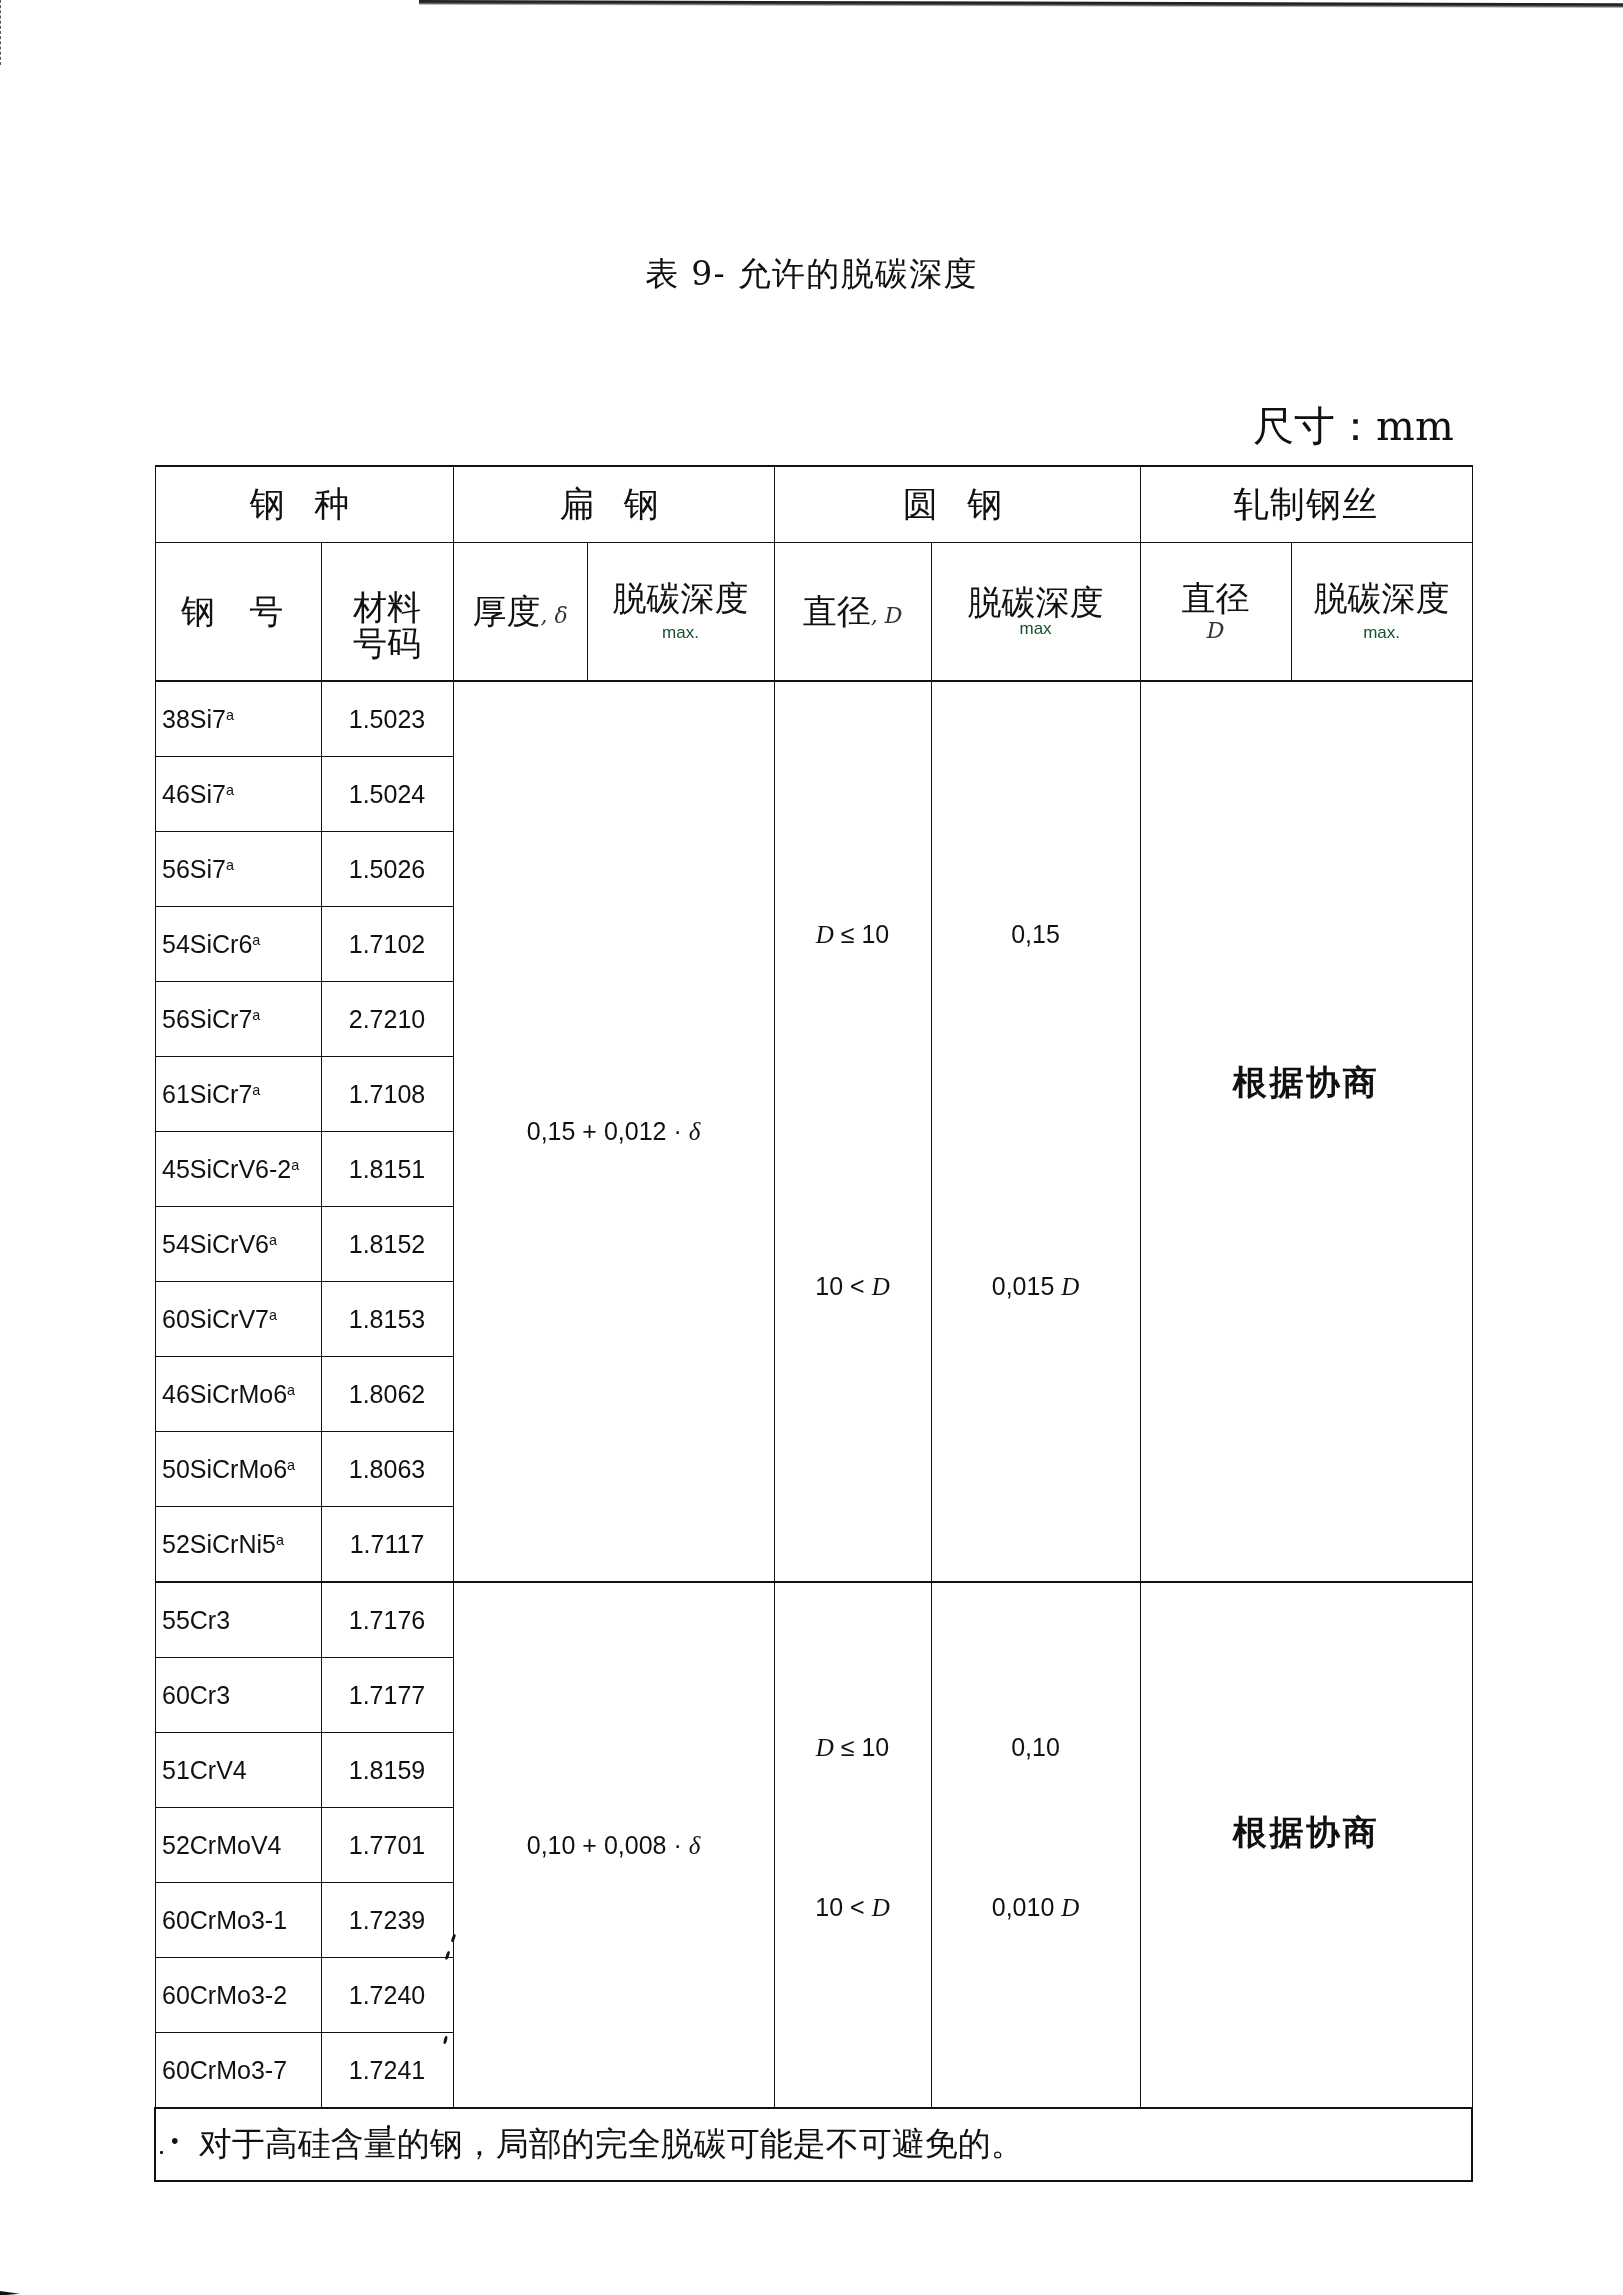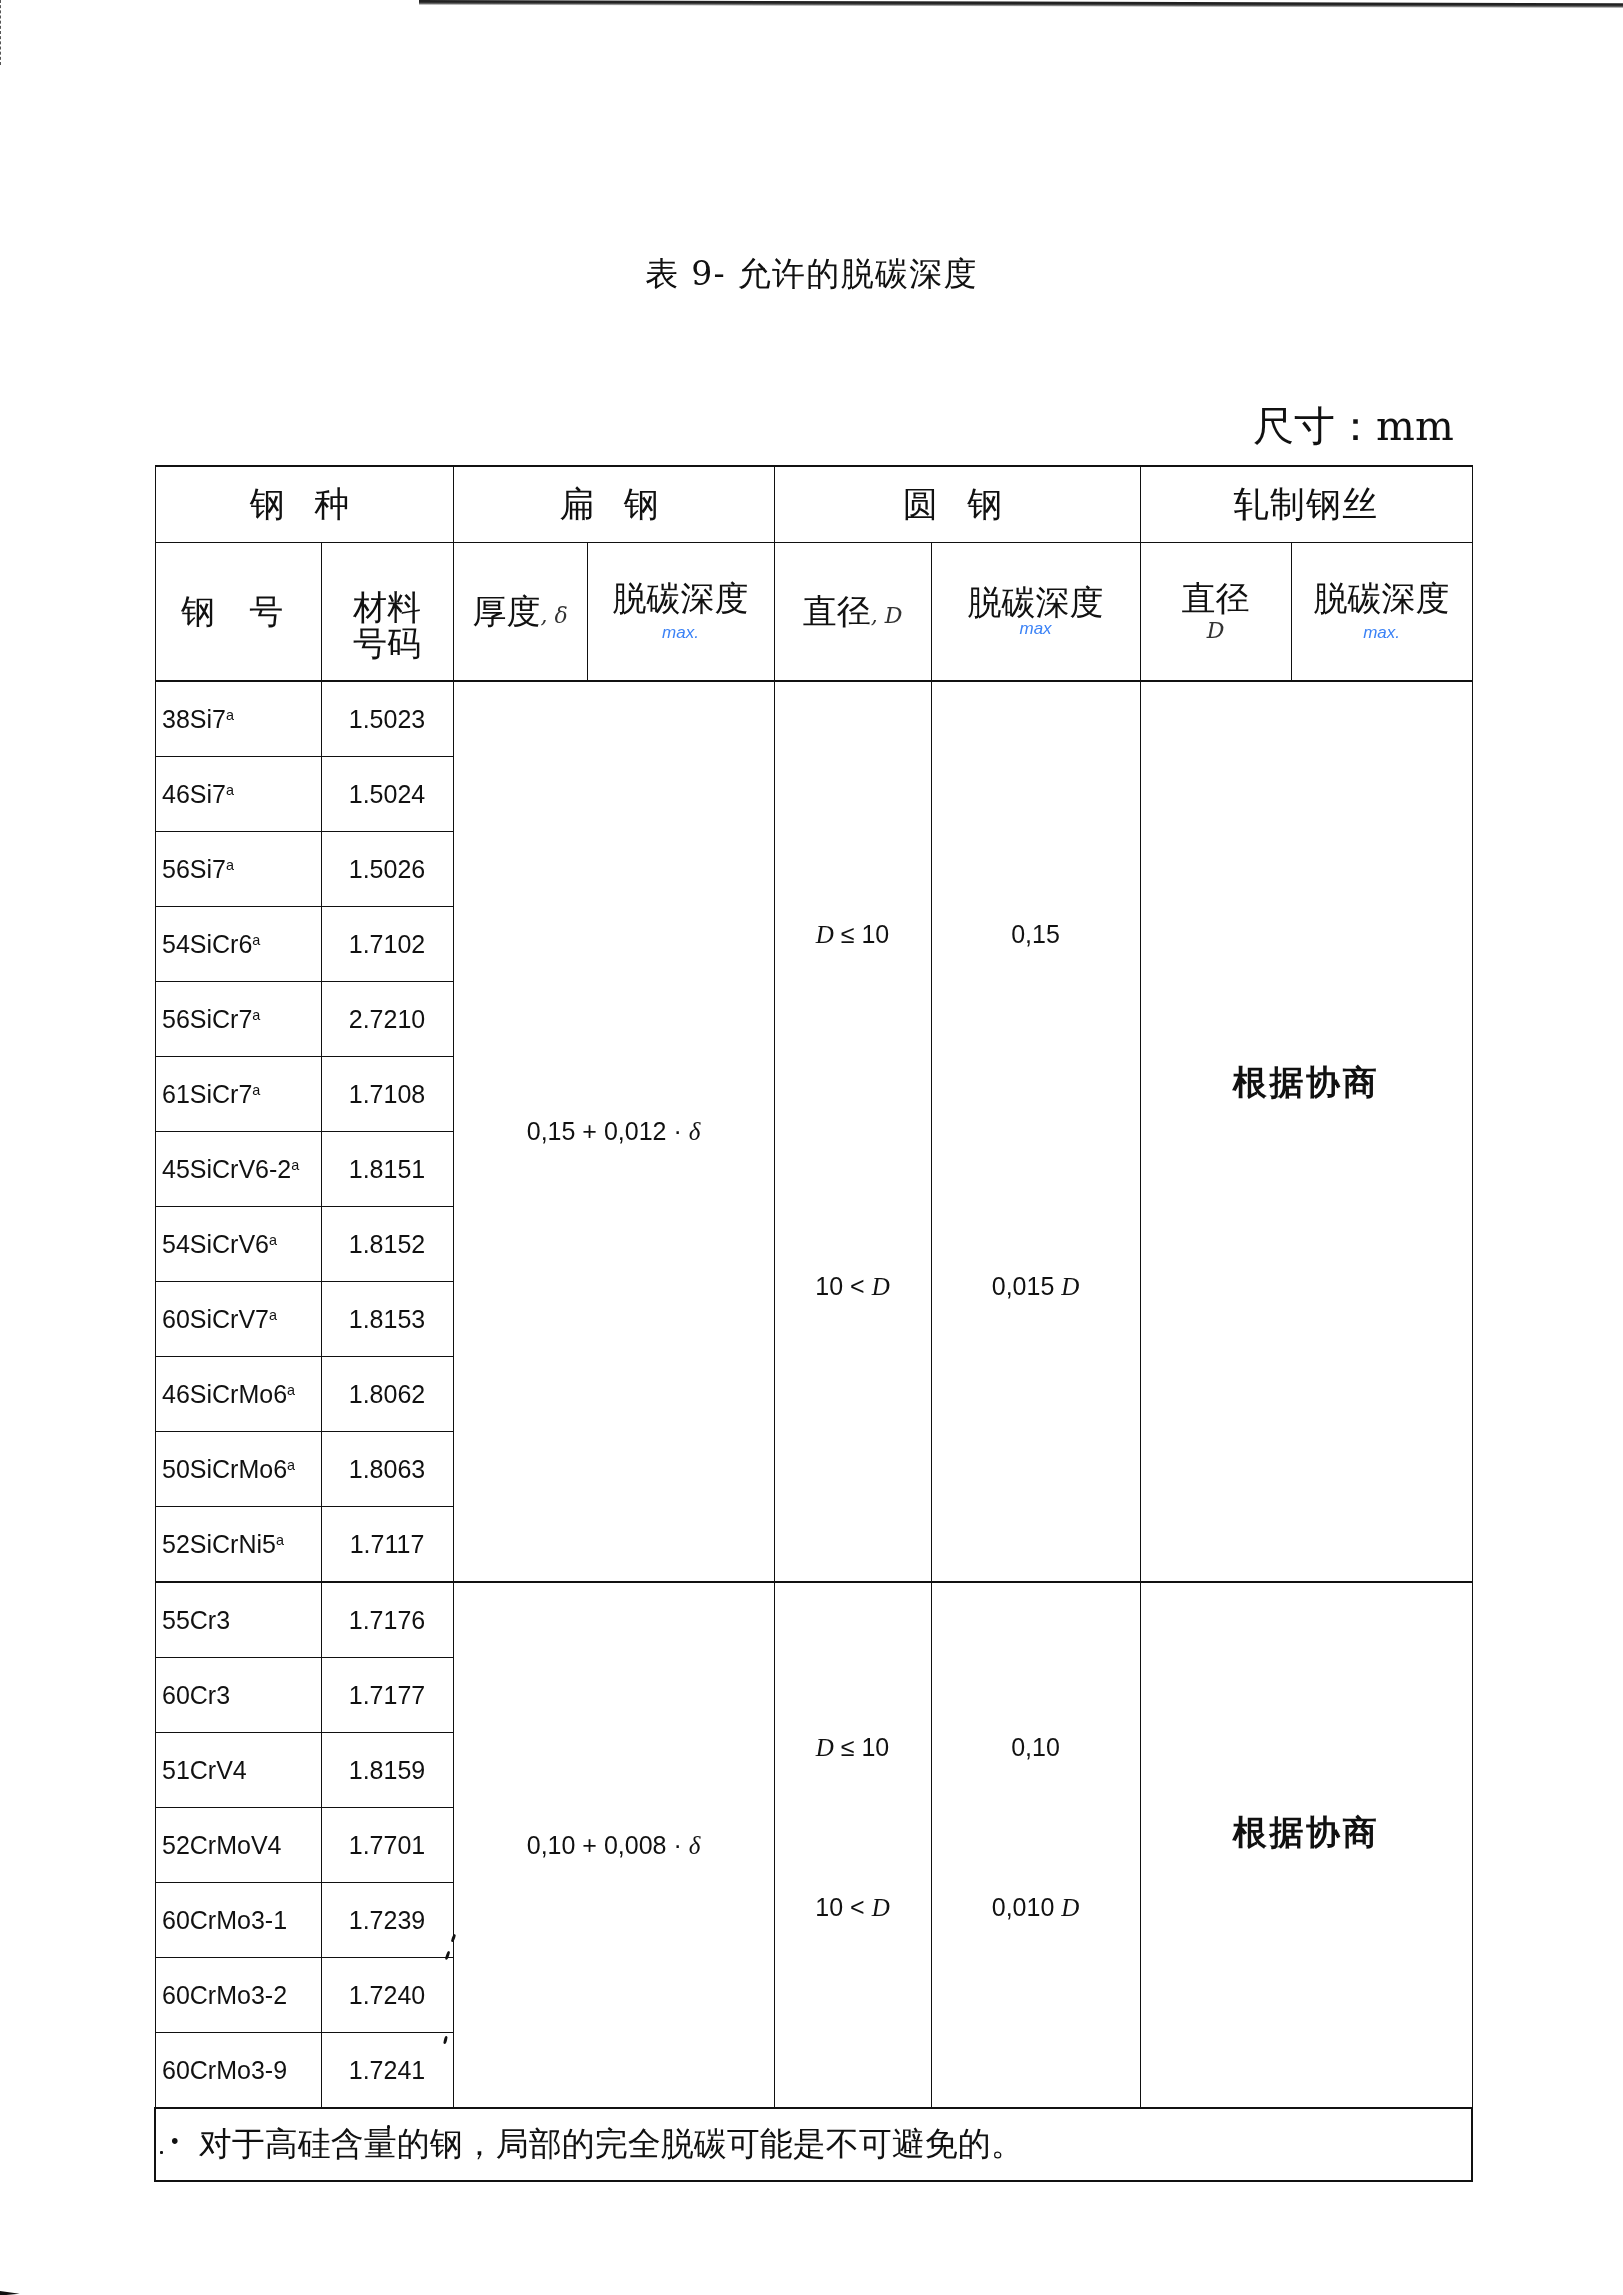--- a/index.html
+++ b/index.html
@@ -8,21 +8,21 @@
   .scan-left { position: absolute; left: 0; top: 0; width: 2px; height: 65px; border-left: 1.3px dashed #555; }
   .scan-corner { position: absolute; left: 0; top: 2291px; width: 19.6px; height: 4.6px; background: #111; clip-path: polygon(0 0, 100% 60%, 0 100%); }
   .speck { position: absolute; background: #111; border-radius: 40%; }
   .title { position: absolute; left: 0; width: 1623px; top: 252px; text-align: center; font-size: 33px; letter-spacing: 1.3px; }
   .unit { position: absolute; left: 1253px; top: 399px; font-size: 41px; }
   table.main { position: absolute; left: 154px; top: 465px; width: 1317px; border-collapse: collapse; table-layout: fixed; }
   table.main td { border: 1.3px solid #111; padding: 12px; vertical-align: middle; }
   table.main .thick-top { border-top: 2.6px solid #111; }
   .h1 { height: 51px; text-align: center; font-size: 35px; letter-spacing: 9.2px; }
   .h2 { height: 113px; text-align: center; font-size: 34px; line-height: 1.05; }
-  .h2 .sub { display: block; font-family: "Liberation Sans", sans-serif; font-size: 17px; margin-top: 6.5px; color: #3b82f6; font-style: italic; }
+  .h2 .sub { display: block; font-family: "Liberation Sans", sans-serif; font-size: 17px; margin-top: 6.5px; color: #14532d; }
   .h2 .var { font-style: italic; font-size: 22px; color: #333; }
   .h2 .varb { display:block; font-style: italic; font-size: 22px; color: #333; margin-top: 2.6px; }
   .grade { height: 48px; font-family: "Liberation Sans", sans-serif; font-size: 25px; padding-left: 6.5px !important; text-align: left; }
   .grade sup { font-size: 14.4px; vertical-align: 7.9px; }
   .num { font-family: "Liberation Sans", sans-serif; font-size: 25px; text-align: center; }
   .formula { font-family: "Liberation Sans", sans-serif; font-size: 25px; text-align: center; }
   .formula i, .cond i { font-family: "Liberation Serif", serif; font-style: italic; }
   .stack { position: relative; height: 100%; }
   .cond { font-family: "Liberation Sans", sans-serif; font-size: 25px; text-align: center; position: absolute; left: 0; right: 0; }
   .nego { font-family: "DejaVu Serif", serif; font-weight: bold; font-size: 34px; text-align: center; position: absolute; left: 0; right: 0; letter-spacing: 2.6px; }
@@ -175,21 +175,21 @@
       </tr>
       <tr>
         <td class="grade" style="height: 50px;"><span>60CrMo3-1</span></td>
         <td class="num">1.7239</td>
       </tr>
       <tr>
         <td class="grade" style="height: 50px;"><span>60CrMo3-2</span></td>
         <td class="num">1.7240</td>
       </tr>
       <tr>
-        <td class="grade" style="height: 50px;"><span>60CrMo3-9</span></td>
+        <td class="grade" style="height: 50px;"><span>60CrMo3-7</span></td>
         <td class="num">1.7241</td>
       </tr>
       <tr>
         <td class="footnote" colspan="8"><span class="mark">•</span><span>对于高硅含量的钢，局部的完全脱碳可能是不可避免的。</span></td>
       </tr>
     </tbody>
 </table>
 
 
 </body></html>

